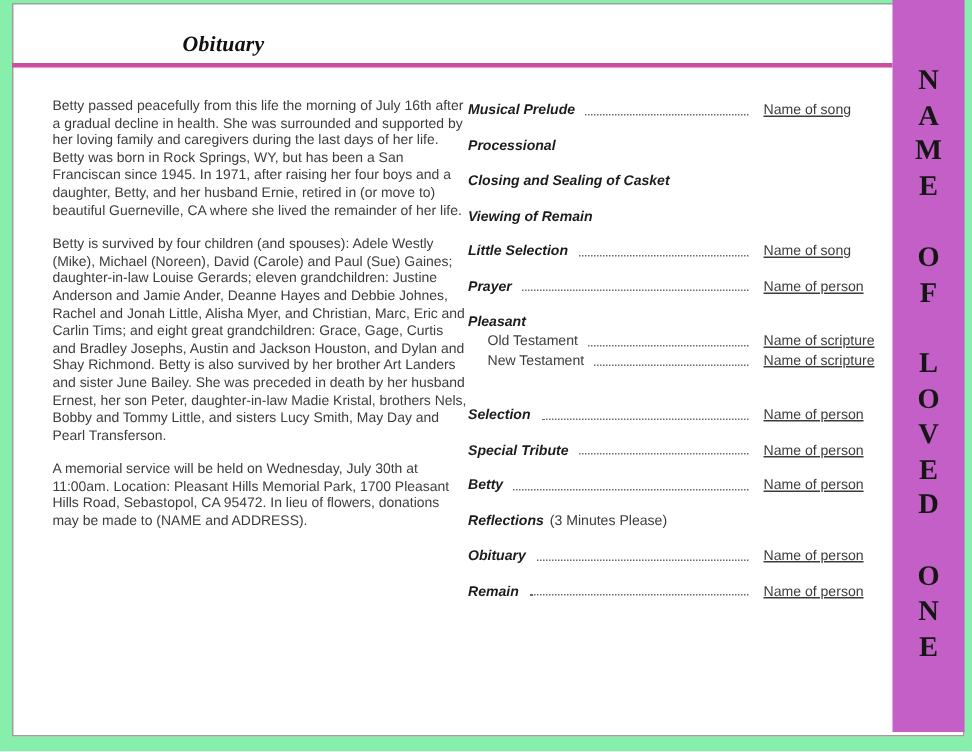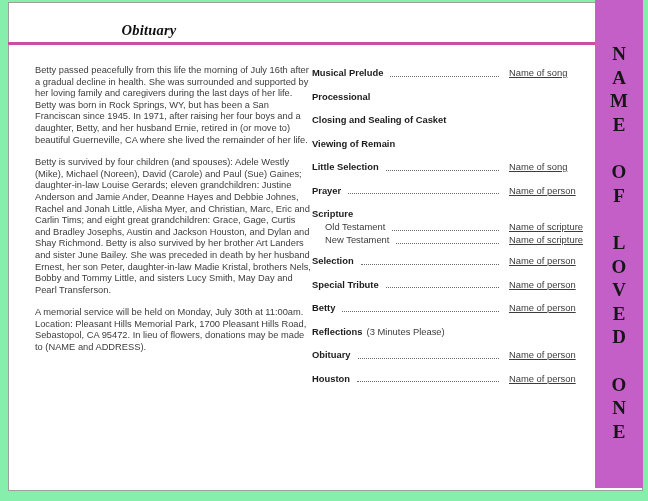--- a/index.html
+++ b/index.html
@@ -19,25 +19,25 @@
   .accent-line { position:absolute; left:8px; top:42px; width:587px; height:3px; background:#ce4da3; }
 
   .obit-block { position:absolute; left:35px; top:65px; width:278px;
                 font-size:9.3px; line-height:11.6px; color:#3c3c3c; }
   .obit-p { margin:0 0 11px 0; }
 
   .os-block { position:absolute; left:312px; top:66px; width:277px;
               font-size:9.4px; line-height:13px; color:#3c3c3c; }
   .os-row { display:flex; align-items:flex-end; margin-bottom:10.5px; }
   .os-row.os-head { margin-bottom:0; }
-  .os-label { font-weight:bold; color:#1c1c1c; white-space:nowrap; }
+  .os-label { font-weight:bold; color:#1c1c1c; white-space:nowrap;font-style:italic; }
   .os-note { font-weight:normal; color:#3c3c3c; margin-left:4px; white-space:nowrap; }
   .os-leader { flex:1 1 auto; border-bottom:1.5px dotted #6a6a6a; margin:0 10px 2.5px 7px; }
   .os-value { width:80px; flex:0 0 auto; color:#3c3c3c;text-decoration:underline; }
-  .os-subgroup { margin-bottom:8px; }
+  .os-subgroup { margin-bottom:23px; }
   .os-sub { margin-bottom:0; padding-left:13px; }
   .os-sublabel { font-weight:normal; color:#3c3c3c; white-space:nowrap; }
 
   .name-sidebar { position:absolute; left:595px; top:0; width:48px; height:488px;
                   background:#c45fc8; display:flex; flex-direction:column;
                   align-items:center; padding-top:42px; }
   .sb-word { display:flex; flex-direction:column; align-items:center; margin-bottom:24px; }
   .sb-letter { font-family:"Liberation Serif", serif; font-weight:700; font-size:19px;
                line-height:23.5px; color:#161616; }
 </style>
@@ -47,21 +47,21 @@
 <div class="canvas">
   <div class="page-border" style="border-color: rgb(158, 158, 158);"></div>
 
   <div class="col-title title-left">Obituary</div>
 
   <div class="accent-line" style="background: rgb(206, 77, 163);"></div>
 
   <div class="obit-block">
       <p class="obit-p">Betty passed peacefully from this life the morning of July 16th after a gradual decline in health.  She was surrounded and supported by her loving family and caregivers during the last days of her life.  Betty was born in Rock Springs, WY, but has been a San Franciscan since 1945.  In 1971, after raising her four boys and a daughter, Betty, and her husband Ernie, retired in (or move to) beautiful Guerneville, CA where she lived the remainder of her life.</p>
       <p class="obit-p">Betty is survived by four children (and spouses): Adele Westly (Mike), Michael (Noreen), David (Carole) and Paul (Sue) Gaines;  daughter-in-law Louise Gerards;  eleven grandchildren: Justine Anderson and Jamie Ander, Deanne Hayes and Debbie Johnes, Rachel and Jonah Little, Alisha Myer, and Christian, Marc, Eric and Carlin Tims;  and eight great grandchildren: Grace, Gage, Curtis and Bradley Josephs, Austin and Jackson Houston, and Dylan and Shay Richmond.  Betty is also survived by her brother Art Landers and sister June Bailey.  She was preceded in death by her husband Ernest, her son Peter, daughter-in-law Madie Kristal, brothers Nels, Bobby and Tommy Little, and sisters Lucy Smith, May Day and Pearl Transferson.</p>
-      <p class="obit-p">A memorial service will be held on Monday, July 30th at 11:00am.  Location:  Pleasant Hills Memorial Park, 1700 Pleasant Hills Road, Sebastopol, CA 95472.  In lieu of flowers, donations may be made to (NAME and ADDRESS).</p>
+      <p class="obit-p">A memorial service will be held on Wednesday, July 30th at 11:00am.  Location:  Pleasant Hills Memorial Park, 1700 Pleasant Hills Road, Sebastopol, CA 95472.  In lieu of flowers, donations may be made to (NAME and ADDRESS).</p>
     </div>
 
   <div class="os-block">
       <div class="os-row">
         <span class="os-label">Musical Prelude</span>
         <span class="os-leader"></span>
         <span class="os-value">Name of song</span>
       </div>
       <div class="os-row">
         <span class="os-label">Processional</span>
@@ -76,21 +76,21 @@
         <span class="os-label">Little Selection</span>
         <span class="os-leader"></span>
         <span class="os-value">Name of song</span>
       </div>
       <div class="os-row">
         <span class="os-label">Prayer</span>
         <span class="os-leader"></span>
         <span class="os-value">Name of person</span>
       </div>
       <div class="os-row os-head">
-        <span class="os-label">Scripture</span>
+        <span class="os-label">Pleasant</span>
       </div>
       <div class="os-subgroup">
         <div class="os-row os-sub">
           <span class="os-sublabel">Old Testament</span>
           <span class="os-leader"></span>
           <span class="os-value">Name of scripture</span>
         </div>
         <div class="os-row os-sub">
           <span class="os-sublabel">New Testament</span>
           <span class="os-leader"></span>
@@ -115,21 +115,21 @@
       <div class="os-row">
         <span class="os-label">Reflections</span>
         <span class="os-note">(3 Minutes Please)</span>
       </div>
       <div class="os-row">
         <span class="os-label">Obituary</span>
         <span class="os-leader"></span>
         <span class="os-value">Name of person</span>
       </div>
       <div class="os-row">
-        <span class="os-label">Houston</span>
+        <span class="os-label">Remain</span>
         <span class="os-leader"></span>
         <span class="os-value">Name of person</span>
       </div>
     </div>
 
   <div class="name-sidebar" style="background: rgb(196, 95, 200);">
       <div class="sb-word">
         <span class="sb-letter">N</span>
         <span class="sb-letter">A</span>
         <span class="sb-letter">M</span>

